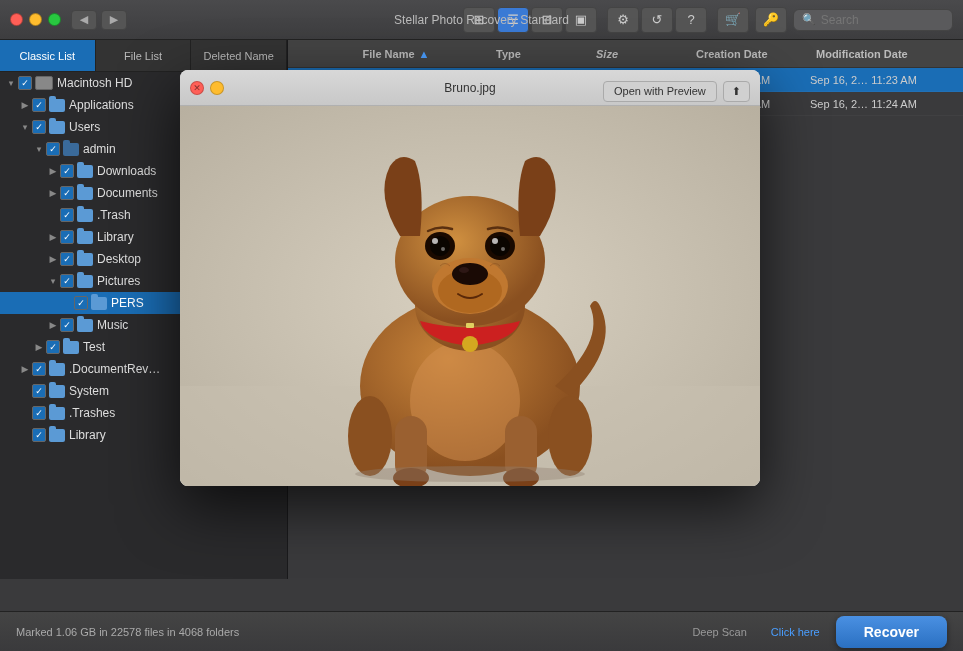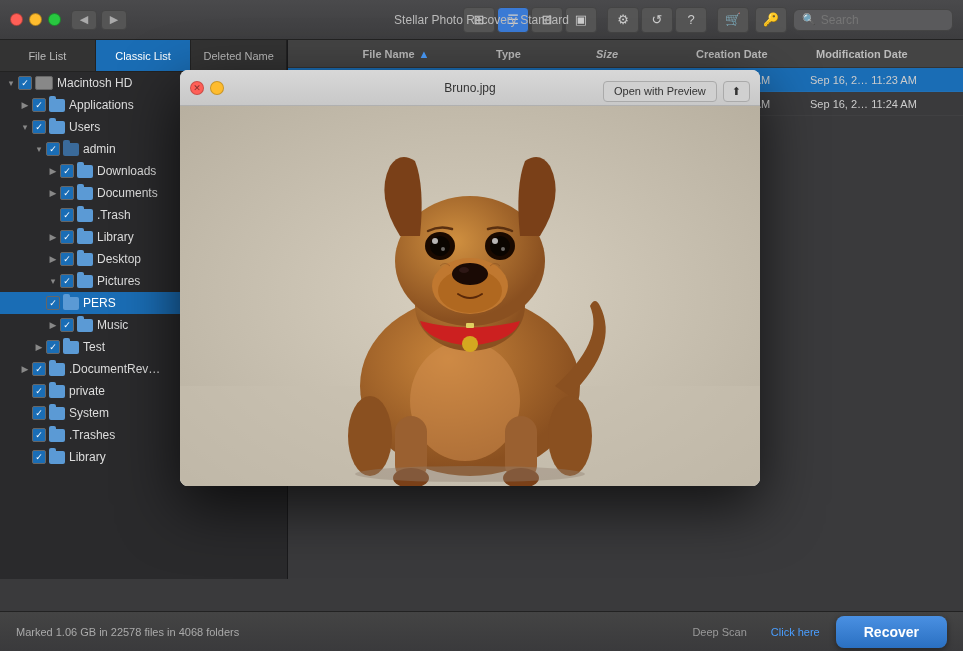--- a/index.html
+++ b/index.html
@@ -419,21 +419,21 @@
     
     .sidebar::-webkit-scrollbar { width: 6px; }
     .sidebar::-webkit-scrollbar-track { background: #2a2a2c; }
     .sidebar::-webkit-scrollbar-thumb { background: #555; border-radius: 3px; }
 
     
     .indent-0 { padding-left: 4px; }
     .indent-1 { padding-left: 18px; }
     .indent-2 { padding-left: 32px; }
     .indent-3 { padding-left: 46px; }
-    .indent-4 { padding-left: 32px; }
+    .indent-4 { padding-left: 60px; }
   </style>
 </head>
 <body>
 
 <div class="title-bar">
   <div class="traffic-lights">
     <div class="traffic-light tl-red"></div>
     <div class="traffic-light tl-yellow"></div>
     <div class="traffic-light tl-green"></div>
   </div>
@@ -460,22 +460,22 @@
       <span class="search-icon">🔍</span>
       <input type="text" placeholder="Search" style="">
     </div>
   </div>
 </div>
 
 <div class="main-layout">
 
   <div class="sidebar">
     <div class="sidebar-tabs">
+      <div class="sidebar-tab active">Classic List</div>
       <div class="sidebar-tab">File List</div>
-      <div class="sidebar-tab active">Classic List</div>
       <div class="sidebar-tab">Deleted Name</div>
     </div>
 
     <div class="tree-item indent-0">
       <div class="tree-arrow">▾</div>
       <div class="tree-checkbox"></div>
       <div class="hd-icon"></div>
       <span class="item-label">Macintosh HD</span>
     </div>
     <div class="tree-item indent-1">
@@ -548,26 +548,20 @@
       <div class="tree-arrow">▶</div>
       <div class="tree-checkbox"></div>
       <div class="folder-icon"></div>
       <span class="item-label">Test</span>
     </div>
     <div class="tree-item indent-1">
       <div class="tree-arrow">▶</div>
       <div class="tree-checkbox"></div>
       <div class="folder-icon"></div>
       <span class="item-label">.DocumentRev…</span>
-    </div>
-    <div class="tree-item indent-1">
-      <div class="tree-arrow" style="visibility:hidden">—</div>
-      <div class="tree-checkbox"></div>
-      <div class="folder-icon"></div>
-      <span class="item-label">private</span>
     </div>
     <div class="tree-item indent-1">
       <div class="tree-arrow" style="visibility:hidden">—</div>
       <div class="tree-checkbox"></div>
       <div class="folder-icon"></div>
       <span class="item-label">System</span>
     </div>
     <div class="tree-item indent-1">
       <div class="tree-arrow" style="visibility:hidden">—</div>
       <div class="tree-checkbox"></div>

